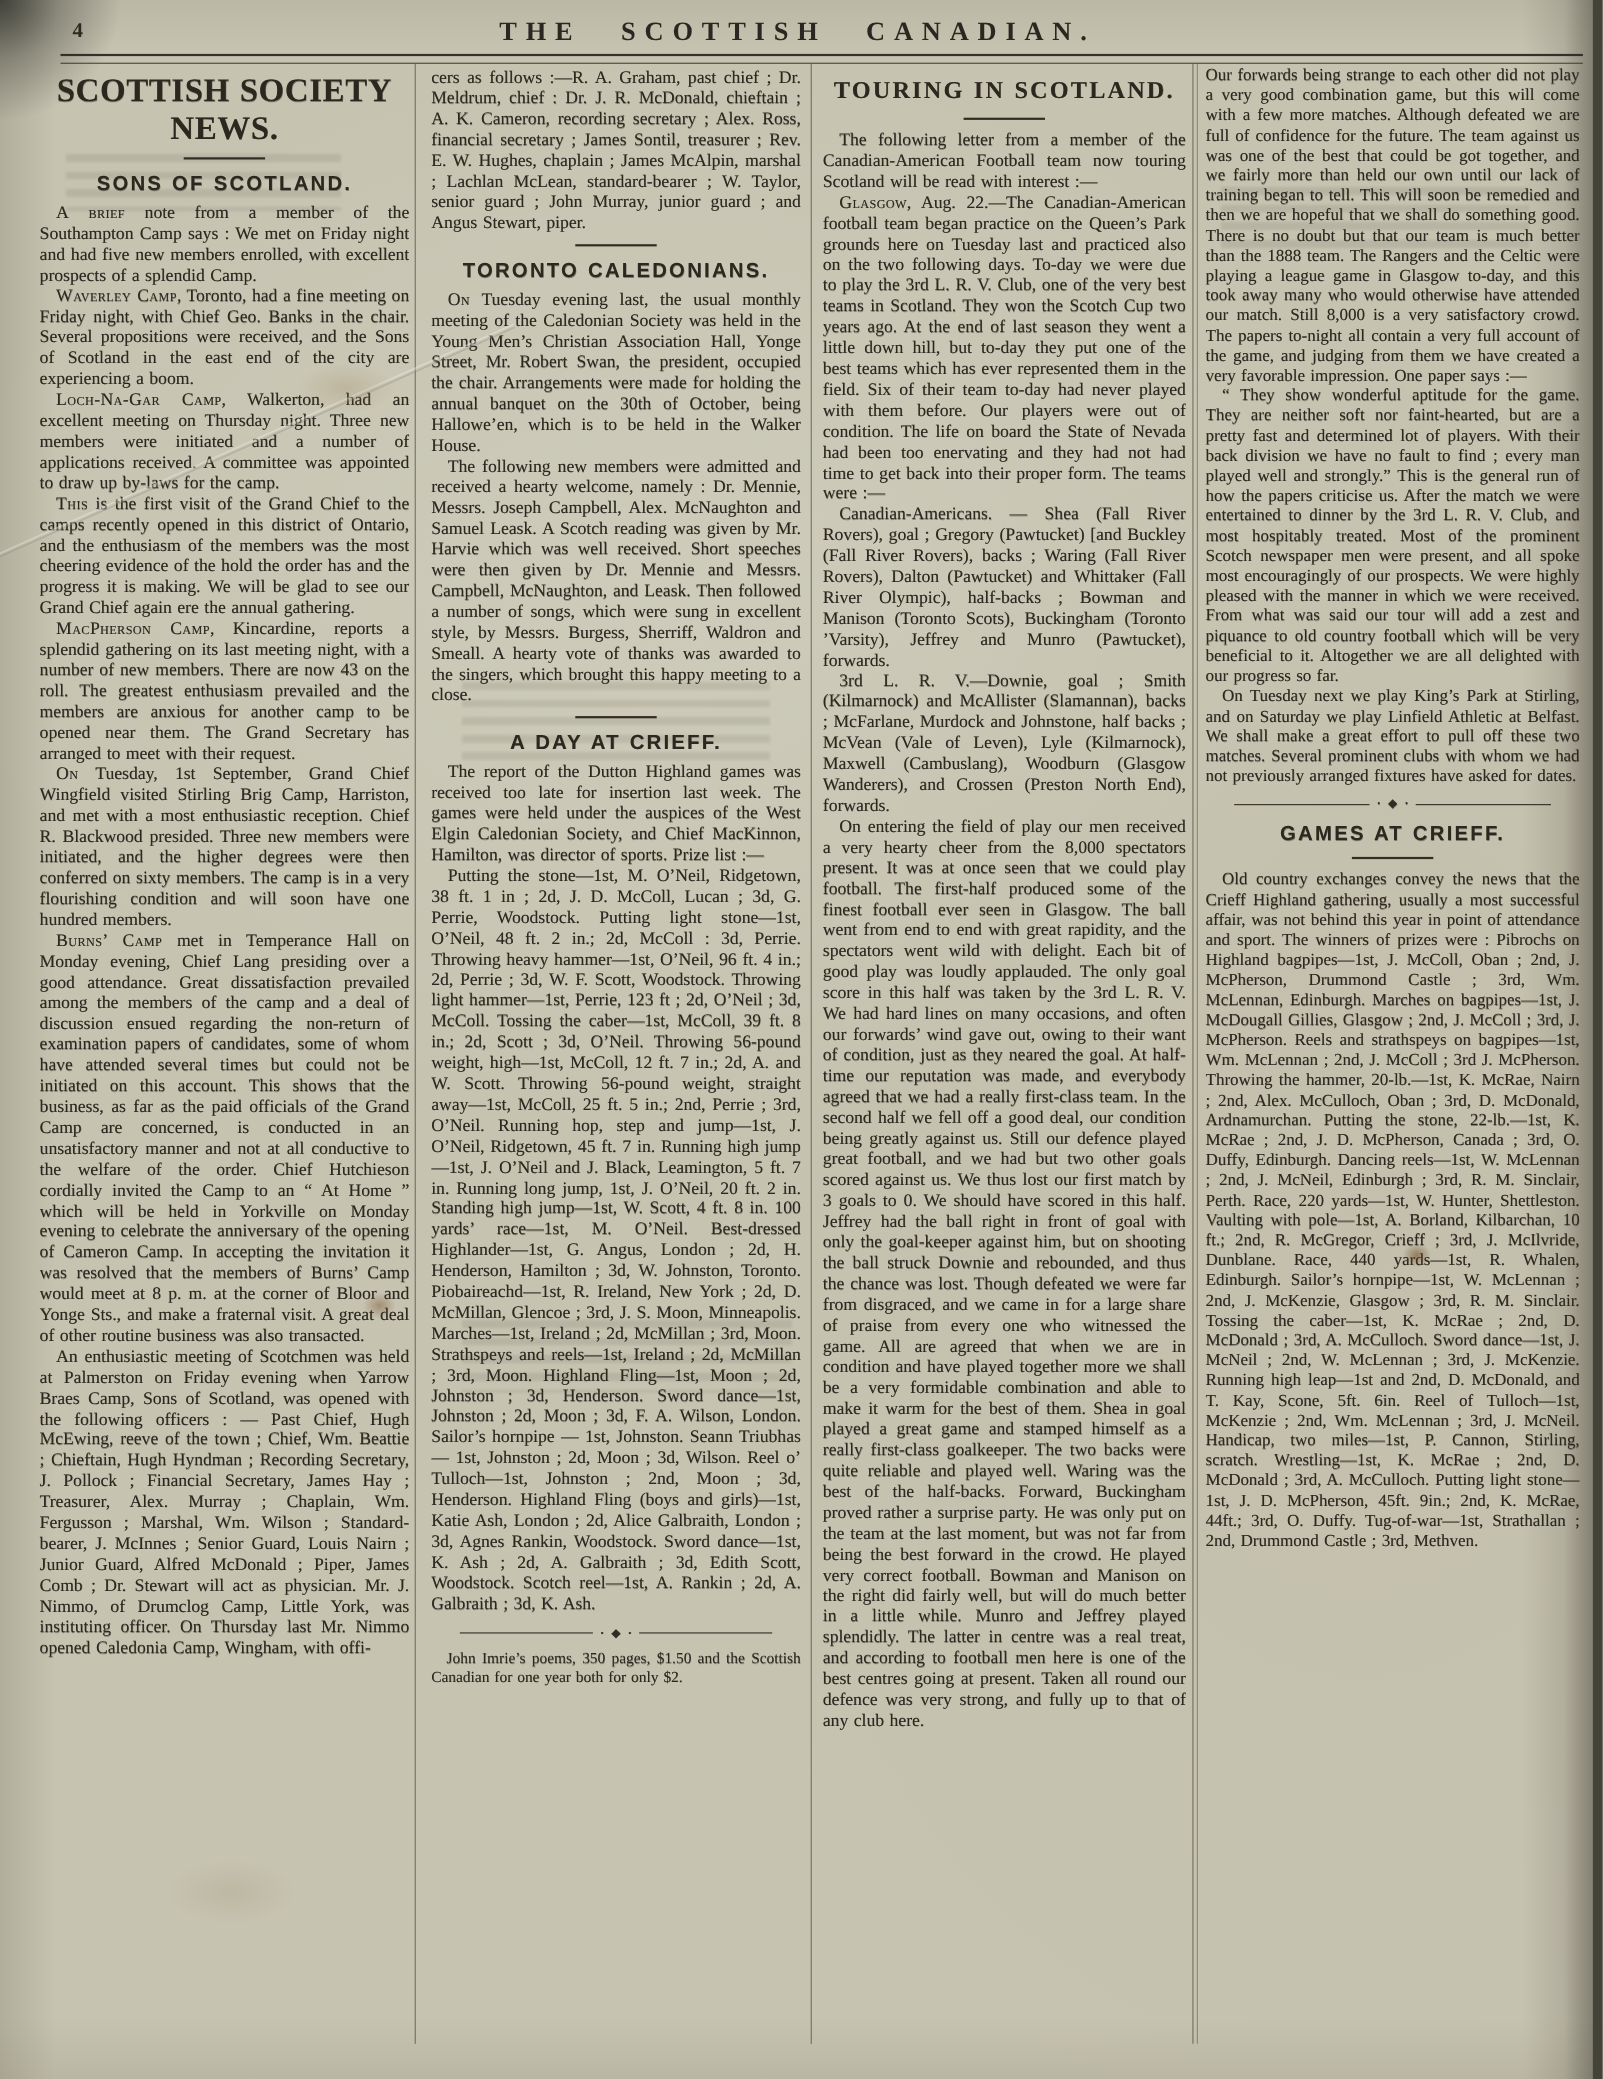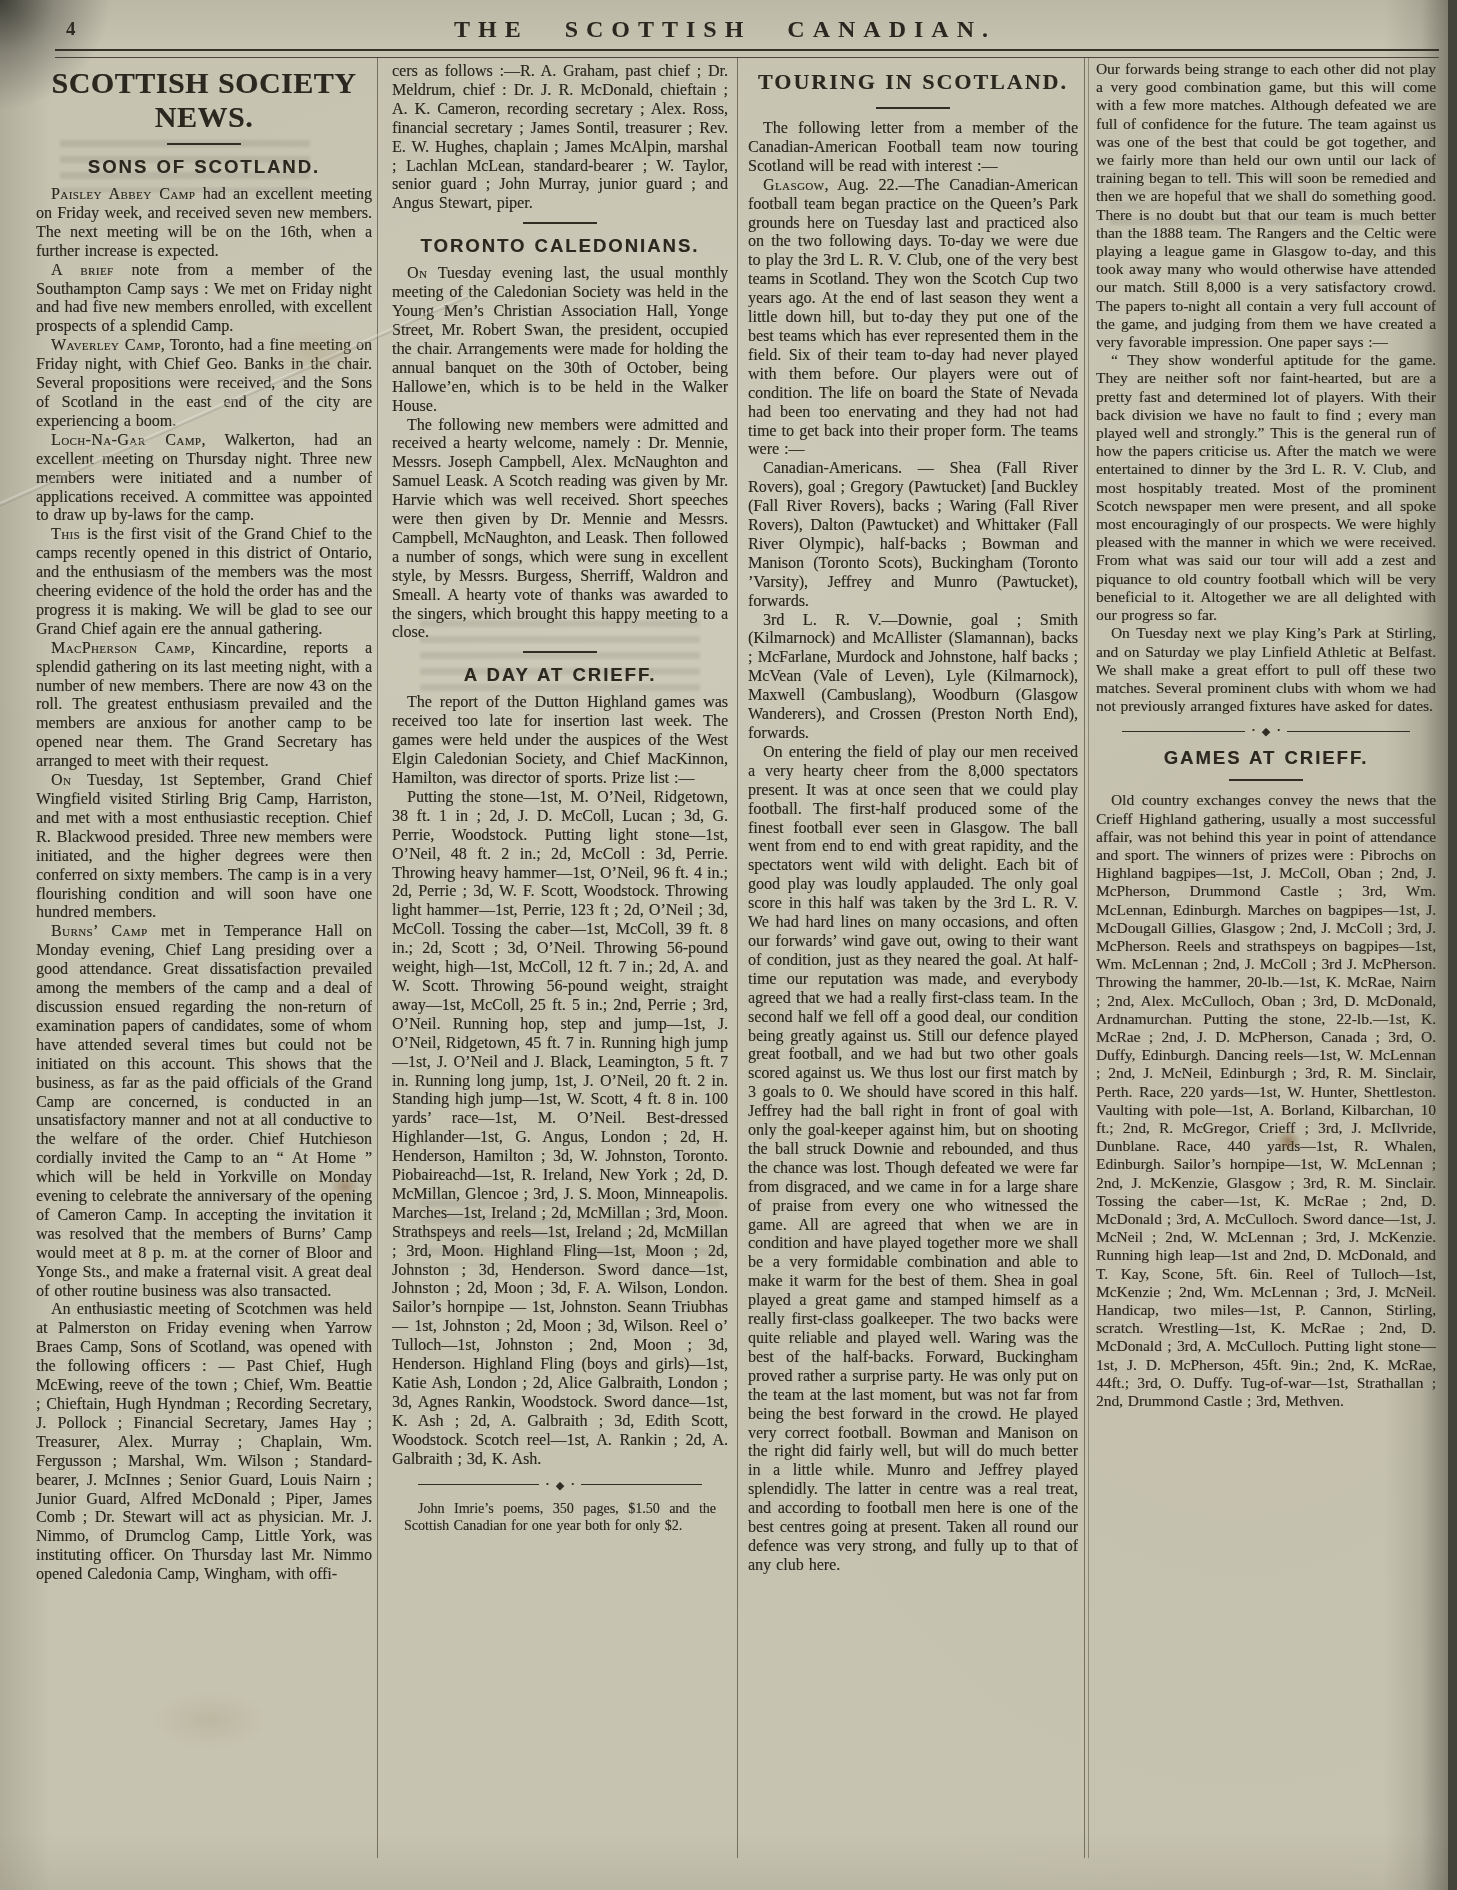--- a/index.html
+++ b/index.html
@@ -55,21 +55,21 @@
       letter-spacing:0.5px;margin:2px 0 4px;line-height:34px;}
   .h1b{font-size:22px;font-weight:bold;text-align:center;text-indent:0;
       letter-spacing:2px;margin:4px 0 2px;line-height:32px;}
   .h2{font-family:"Liberation Sans","DejaVu Sans",sans-serif;font-size:18.5px;font-weight:bold;
       letter-spacing:2px;text-align:center;text-indent:0;margin:2px 0 6px;line-height:24px;}
   .rule{width:74px;height:2px;background:#312c24;margin:9px auto 10px;}
   .ornament{display:flex;align-items:center;gap:7px;margin:11px 26px 10px;color:#312c24;}
   .ornament .oline{flex:1;height:1px;background:#312c24;}
   .ornament .odot{font-size:8px;line-height:8px;}
   .ornament .odia{font-size:11px;line-height:10px;}
-  .note{margin:2px 12px 0;font-size:14px;line-height:17.5px;text-indent:14px;}
+  .note{margin:2px 0 0;font-size:14px;line-height:17.5px;text-indent:14px;}
 </style>
 </head>
 <body>
 
 <div class="sheet">
   <div class="ghost g1"></div>
   <div class="ghost g2"></div>
   <div class="ghost g3"></div>
   <div class="ghost g4"></div>
 
@@ -79,21 +79,20 @@
 
   <div class="vdiv vd1"></div>
   <div class="vdiv vd2"></div>
   <div class="vdiv vd3"></div>
   <div class="vdiv vd3b"></div>
 
   <div class="col" id="c1">
       <div class="h1">SCOTTISH SOCIETY NEWS.</div>
       <div class="rule"></div>
       <div class="h2">SONS OF SCOTLAND.</div>
-      <p class="para"><span class="sc">Paisley Abbey Camp</span> had an excellent meeting on Friday week, and received seven new members. The next meeting will be on the 16th, when a further increase is expected.</p>
       <p class="para"><span class="sc">A brief</span> note from a member of the Southampton Camp says :  We met on Friday night and had five new members enrolled, with excellent prospects of a splendid Camp.</p>
       <p class="para"><span class="sc">Waverley Camp</span>, Toronto, had a fine meeting on Friday night, with Chief Geo. Banks in the chair.  Several propositions were received, and the Sons of Scotland in the east end of the city are experiencing a boom.</p>
       <p class="para"><span class="sc">Loch-Na-Gar Camp</span>, Walkerton, had an excellent meeting on Thursday night.  Three new members were initiated and a number of applications received.  A committee was appointed to draw up by-laws for the camp.</p>
       <p class="para"><span class="sc">This</span> is the first visit of the Grand Chief to the camps recently opened in this district of Ontario, and the enthusiasm of the members was the most cheering evidence of the hold the order has and the progress it is making. We will be glad to see our Grand Chief again ere the annual gathering.</p>
       <p class="para"><span class="sc">MacPherson Camp</span>, Kincardine, reports a splendid gathering on its last meeting night, with a number of new members.  There are now 43 on the roll.  The greatest enthusiasm prevailed and the members are anxious for another camp to be opened near them.  The Grand Secretary has arranged to meet with their request.</p>
       <p class="para"><span class="sc">On</span> Tuesday, 1st September, Grand Chief Wingfield visited Stirling Brig Camp, Harriston, and met with a most enthusiastic reception.  Chief R. Blackwood presided. Three new members were initiated, and the higher degrees were then conferred on sixty members.  The camp is in a very flourishing condition and will soon have one hundred members.</p>
       <p class="para"><span class="sc">Burns’ Camp</span> met in Temperance Hall on Monday evening, Chief Lang presiding over a good attendance. Great dissatisfaction prevailed among the members of the camp and a deal of discussion ensued regarding the non-return of examination papers of candidates, some of whom have attended several times but could not be initiated on this account.  This shows that the business, as far as the paid officials of the Grand Camp are concerned, is conducted in an unsatisfactory manner and not at all conductive to the welfare of the order. Chief Hutchieson cordially invited the Camp to an “ At Home ” which will be held in Yorkville on Monday evening to celebrate the anniversary of the opening of Cameron Camp.  In accepting the invitation it was resolved that the members of Burns’ Camp would meet at 8 p. m. at the corner of Bloor and Yonge Sts., and make a fraternal visit.  A great deal of other routine business was also transacted.</p>
       <p class="para">An enthusiastic meeting of Scotchmen was held at Palmerston on Friday evening when Yarrow Braes Camp, Sons of Scotland, was opened with the following officers : — Past Chief, Hugh McEwing, reeve of the town ; Chief, Wm. Beattie ; Chieftain, Hugh Hyndman ;  Recording Secretary, J. Pollock ; Financial Secretary, James Hay ;  Treasurer, Alex. Murray ;  Chaplain, Wm. Fergusson ; Marshal, Wm. Wilson ;  Standard-bearer, J. McInnes ;  Senior Guard, Louis Nairn ;  Junior Guard, Alfred McDonald ;  Piper, James Comb ;  Dr. Stewart will act as physician.  Mr. J. Nimmo, of Drumclog Camp, Little York, was instituting officer.   On Thursday last Mr. Nimmo opened Caledonia Camp, Wingham, with offi-</p>
     </div>
   <div class="col" id="c2">

